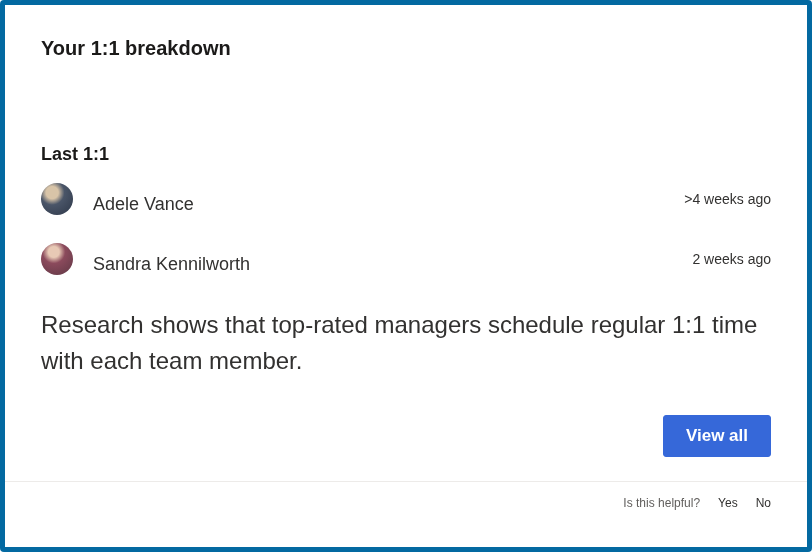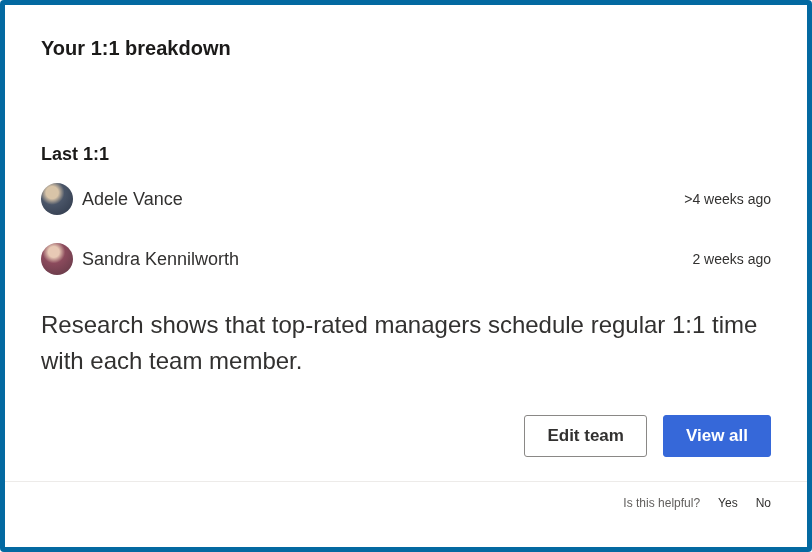--- a/index.html
+++ b/index.html
@@ -41,22 +41,22 @@
       color: #1b1a19;
     }
     .person-row {
       display: flex;
       align-items: center;
       justify-content: space-between;
       margin-bottom: 28px;
     }
     .person-left {
       display: flex;
-      align-items: center;
-      gap: 9px;
+      align-items: flex-end;
+      gap: 20px;
     }
     .avatar {
       width: 32px;
       height: 32px;
       border-radius: 50%;
       display: flex;
       align-items: center;
       justify-content: center;
       font-size: 13px;
       font-weight: 500;
@@ -154,21 +154,20 @@
       <div class="avatar avatar-photo-2"></div>
       <span class="person-name">Sandra Kennilworth</span>
     </div>
     <span class="person-time">2 weeks ago</span>
   </div>
 
 
   <p class="description">Research shows that top-rated managers schedule regular 1:1 time with each team member.</p>
 
   <div class="actions">
-    <button class="btn btn-secondary">Edit team</button>
     <button class="btn btn-primary">View all</button>
   </div>
 
   <div class="footer">
     <span class="footer-prompt">Is this helpful?</span>
     <span class="footer-link">Yes</span>
     <span class="footer-link">No</span>
   </div>
 </div>
 

